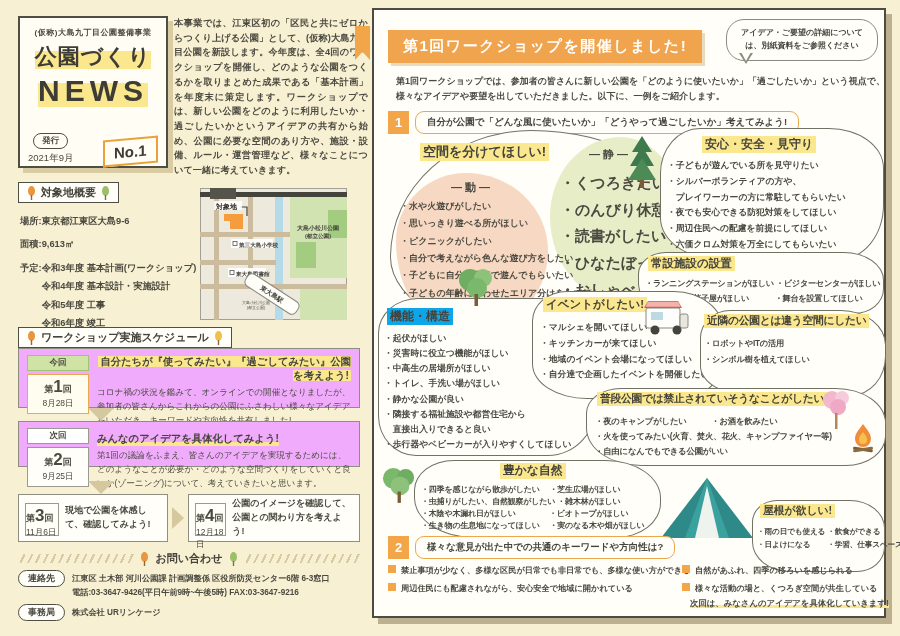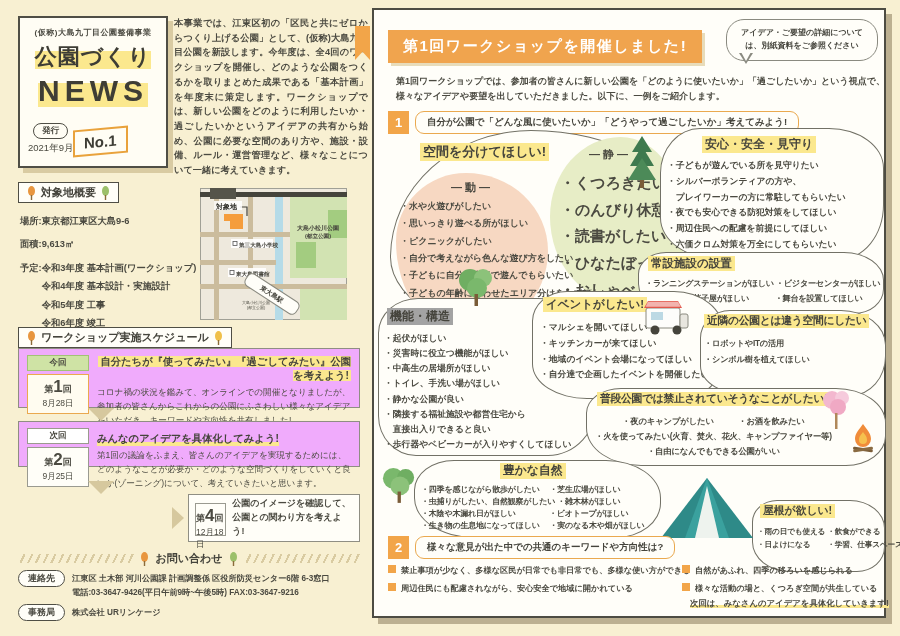--- a/index.html
+++ b/index.html
@@ -7,21 +7,21 @@
   .page{position:relative;width:900px;height:636px;background:#f8f0d2;color:#4b4a41;}
   ul{list-style:none;margin:0;padding:0;}
   .hl{background:linear-gradient(transparent 28%, #fbe88e 28%);}
   .uhl{background:linear-gradient(transparent 72%, #fbe88e 72%);}
 
   
   .mast{position:absolute;left:18px;top:16px;width:150px;height:152px;border:2px solid #4f4e45;background:#fffdf4;box-shadow:5px 5px 0 #d9cba2;box-sizing:border-box;padding:9px 6px 6px;text-align:center;}
   .mast-project{font-size:8px;font-weight:bold;white-space:nowrap;letter-spacing:.5px;}
   .mast-t1{font-size:22px;font-weight:bold;letter-spacing:1px;margin-top:4px;color:#3e3d35;}
   .mast-t2{font-size:30px;font-weight:bold;letter-spacing:5px;margin-top:2px;color:#3e3d35;}
-  .mast-row{display:flex;align-items:flex-end;justify-content:flex-start;margin-top:11px;padding:0 2px;}
+  .mast-row{display:flex;align-items:flex-end;justify-content:space-between;margin-top:21px;padding:0 2px;}
   .issue-pill{border:1.3px solid #4f4e45;border-radius:10px;font-size:8.5px;font-weight:bold;padding:1px 8px;display:inline-block;background:#fffdf4;}
   .issue-date{font-size:9.5px;margin-top:3px;}
   .issue-no{border:2.5px solid #e9a23b;background:#fffdf4;font-size:15px;font-weight:bold;padding:3px 9px;transform:skewY(-5deg);color:#3e3d35;}
   .lead{position:absolute;left:174px;top:16px;width:194px;font-size:9.2px;line-height:1.6;text-align:justify;font-weight:bold;color:#4b4a41;}
   .bookmark{position:absolute;left:355px;top:26px;width:15px;height:34px;background:#f2a549;clip-path:polygon(0 0,100% 0,100% 100%,50% 76%,0 100%);}
   .sec-title{position:absolute;display:inline-flex;align-items:center;gap:5px;border:1.5px solid #4f4e45;background:#fffef8;padding:2px 8px;font-weight:bold;font-size:11px;color:#45443c;white-space:nowrap;}
   .site-info{position:absolute;left:20px;top:214px;font-size:9.3px;line-height:1.55;font-weight:bold;}
   .site-line{margin-bottom:9px;white-space:nowrap;}
   .plan-row{display:flex;justify-content:space-between;}
   .plan-row ul li{margin-bottom:4px;white-space:nowrap;}
@@ -184,20 +184,27 @@
         <span class="d">9月25日</span>
       </div>
     </div>
     <div class="ws-body">
       <div class="ws-title uhl" style="display:inline-block;">みんなのアイデアを具体化してみよう!</div>
       <div class="ws-text">第1回の議論をふまえ、皆さんのアイデアを実現するためには、どのようなことが必要か・どのような空間づくりをしていくと良いか(ゾーニング)について、考えていきたいと思います。</div>
     </div>
   </div>
   <div class="tri-down" style="left:88px;top:481px;"></div>
 
+  <div class="mini-card" style="left:18px;top:494px;width:150px;height:48px;">
+    <div class="numbox" style="width:56px;">
+      <span class="s">第</span><span class="n">3</span><span class="s">回</span>
+      <span class="d">11月6日</span>
+    </div>
+    <div class="mini-title">現地で公園を体感して、確認してみよう!</div>
+  </div>
   <div class="tri-right" style="left:172px;top:507px;"></div>
   <div class="mini-card" style="left:188px;top:494px;width:172px;height:48px;">
     <div class="numbox" style="width:58px;">
       <span class="s">第</span><span class="n">4</span><span class="s">回</span>
       <span class="d">12月18日</span>
     </div>
     <div class="mini-title">公園のイメージを確認して、公園との関わり方を考えよう!</div>
   </div>
 
   <div class="contact-head">
@@ -246,34 +253,34 @@
 
     <div class="blob" style="left:286px;top:118px;width:222px;height:130px;border-radius:40px 55px 45px 60px/45px 40px 55px 42px;"></div>
     <div class="ghead" style="left:328px;top:126px;font-size:12px;background:#fbe88e;">安心・安全・見守り</div>
     <ul class="ilist" style="left:293px;top:148px;font-size:8.8px;line-height:1.8;"><li>・子どもが遊んでいる所を見守りたい</li><li>・シルバーボランティアの方や、</li><li>　プレイワーカーの方に常駐してもらいたい</li><li>・夜でも安心できる防犯対策をしてほしい</li><li>・周辺住民への配慮を前提にしてほしい</li><li>・六価クロム対策を万全にしてもらいたい</li></ul>
 
     <div class="blob" style="left:264px;top:242px;width:244px;height:60px;border-radius:28px 40px 30px 45px/22px 28px 25px 30px;"></div>
     <div class="ghead" style="left:274px;top:246px;font-size:11.5px;background:#fbe88e;">常設施設の設置</div>
     <ul class="ilist" style="left:271px;top:266px;font-size:8.2px;line-height:1.85;letter-spacing:-0.3px;"><li>・ランニングステーションがほしい ・ビジターセンターがほしい</li><li>・カフェや駄菓子屋がほしい　　　 ・舞台を設置してほしい</li></ul>
 
     <div class="blob" style="left:4px;top:288px;width:218px;height:156px;border-radius:40px 60px 50px 38px/35px 45px 55px 40px;"></div>
-    <div class="ghead" style="left:13px;top:298px;font-size:12px;background:#a3a3a3;">機能・構造</div>
+    <div class="ghead" style="left:13px;top:298px;font-size:12px;background:#0ea5e9;">機能・構造</div>
     <ul class="ilist" style="left:10px;top:321px;font-size:8.8px;line-height:1.72;"><li>・起伏がほしい</li><li>・災害時に役立つ機能がほしい</li><li>・中高生の居場所がほしい</li><li>・トイレ、手洗い場がほしい</li><li>・静かな公園が良い</li><li>・隣接する福祉施設や都営住宅から</li><li>　直接出入りできると良い</li><li>・歩行器やベビーカーが入りやすくしてほしい</li></ul>
 
     <div class="blob" style="left:158px;top:281px;width:190px;height:106px;border-radius:35px 50px 40px 55px/30px 40px 45px 35px;"></div>
     <div class="ghead" style="left:169px;top:287px;font-size:11.5px;background:#fbe88e;">イベントがしたい!</div>
     <ul class="ilist" style="left:166px;top:310px;font-size:8.8px;line-height:1.8;"><li>・マルシェを開いてほしい</li><li>・キッチンカーが来てほしい</li><li>・地域のイベント会場になってほしい</li><li>・自分達で企画したイベントを開催したい</li></ul>
 
     <div class="blob" style="left:326px;top:300px;width:184px;height:84px;border-radius:30px 45px 35px 50px/28px 35px 40px 30px;"></div>
     <div class="ghead" style="left:330px;top:304px;font-size:10.8px;background:#fbe88e;letter-spacing:-0.3px;">近隣の公園とは違う空間にしたい</div>
     <ul class="ilist" style="left:330px;top:326px;font-size:8.2px;line-height:1.9;letter-spacing:-0.2px;"><li>・ロボットやITの活用</li><li>・シンボル樹を植えてほしい</li></ul>
 
     <div class="blob" style="left:212px;top:378px;width:298px;height:76px;border-radius:35px 50px 40px 55px/25px 35px 30px 38px;"></div>
     <div class="ghead" style="left:223px;top:382px;font-size:10.8px;background:#fbe88e;letter-spacing:-0.3px;">普段公園では禁止されていそうなことがしたい!</div>
-    <ul class="ilist" style="left:221px;top:404px;font-size:8.4px;line-height:1.8;letter-spacing:-0.2px;text-align:center;"><li>・夜のキャンプがしたい　　　・お酒を飲みたい</li><li>・火を使ってみたい(火育、焚火、花火、キャンプファイヤー等)</li><li>・自由になんでもできる公園がいい</li></ul>
+    <ul class="ilist" style="left:221px;top:404px;font-size:8.4px;line-height:1.8;letter-spacing:-0.2px;"><li>・夜のキャンプがしたい　　　・お酒を飲みたい</li><li>・火を使ってみたい(火育、焚火、花火、キャンプファイヤー等)</li><li>・自由になんでもできる公園がいい</li></ul>
 
     <div class="blob" style="left:40px;top:450px;width:245px;height:76px;border-radius:40px 55px 45px 60px/30px 38px 35px 40px;"></div>
     <div class="ghead" style="left:126px;top:453px;font-size:11.8px;background:#fbe88e;">豊かな自然</div>
     <ul class="ilist" style="left:47px;top:474px;font-size:8px;line-height:1.5;letter-spacing:-0.2px;"><li>・四季を感じながら散歩がしたい　 ・芝生広場がほしい</li><li>・虫捕りがしたい、自然観察がしたい ・雑木林がほしい</li><li>・木陰や木漏れ日がほしい　　　　 ・ビオトープがほしい</li><li>・生き物の生息地になってほしい　 ・実のなる木や畑がほしい</li></ul>
 
     <div class="blob" style="left:378px;top:490px;width:131px;height:70px;border-radius:25px 35px 28px 38px/22px 28px 25px 30px;"></div>
     <div class="ghead" style="left:386px;top:494px;font-size:10.8px;background:#fbe88e;">屋根が欲しい!</div>
     <ul class="ilist" style="left:383px;top:516px;font-size:7.7px;line-height:1.68;letter-spacing:-0.2px;"><li>・雨の日でも使える ・飲食ができる</li><li>・日よけになる　　 ・学習、仕事スペース</li></ul>
 
     <svg class="decor" style="left:254px;top:126px;" width="28" height="52" viewBox="0 0 28 52">

